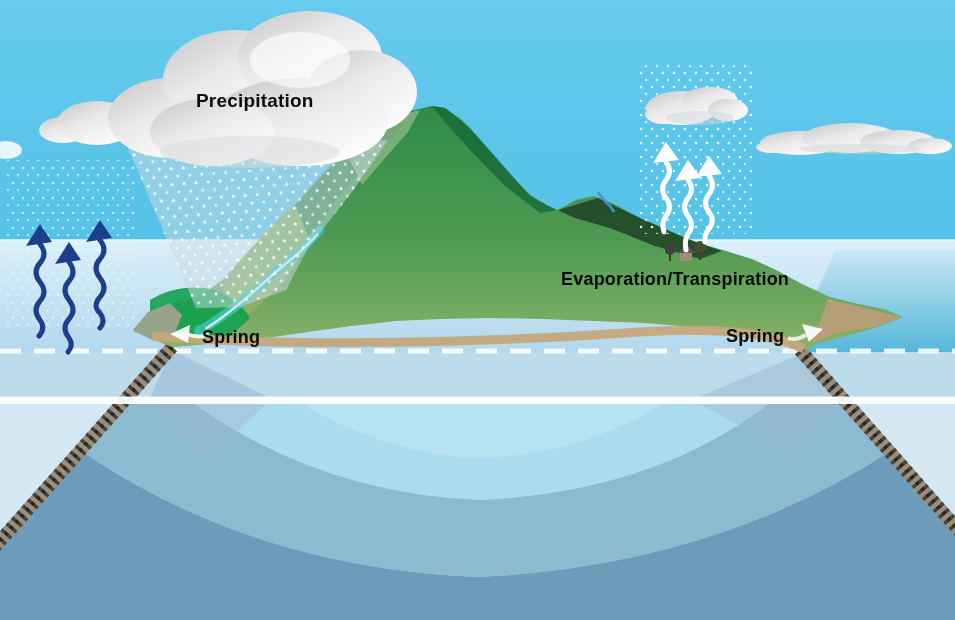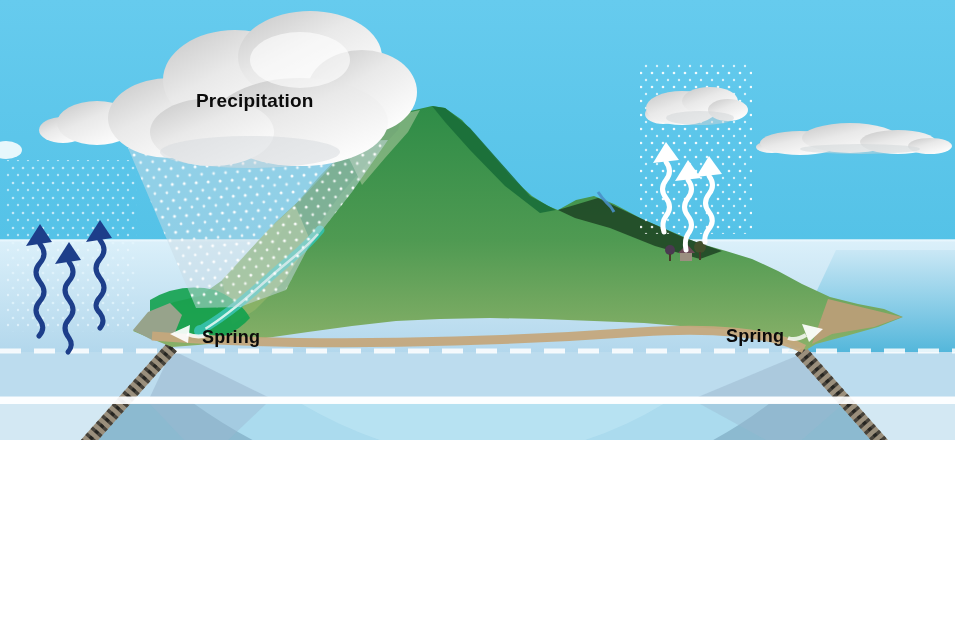--- a/index.html
+++ b/index.html
@@ -1,17 +1,17 @@
 <!DOCTYPE html>
 <html><head>
 <meta charset="utf-8">
 <style>
   html,body{margin:0;padding:0;background:#ffffff;}
   #stage{
-    position:relative;width:955px;height:440px;overflow:hidden;
+    position:relative;width:955px;height:620px;overflow:hidden;
     font-family:"Liberation Sans","DejaVu Sans",sans-serif;
   }
   #scene-svg{position:absolute;left:0;top:0;width:955px;height:620px;display:block;}
   .lbl{
     position:absolute;font-weight:bold;color:#0b0b0b;white-space:nowrap;
     letter-spacing:0.2px;user-select:none;
   }
   .lbl-precip{left:196px;top:90px;font-size:19px;}
   .lbl-evaptransp{left:561px;top:269px;font-size:18px;}
   .lbl-evap{left:7px;top:360px;font-size:19px;}
@@ -208,15 +208,16 @@
 
   <g>
     <polygon points="170,334 190,325 188,343" fill="#ffffff" opacity="0.92"></polygon>
     <path d="M 187,334 q 12,5 22,0" stroke="#ffffff" stroke-width="4" fill="none" opacity="0.85"></path>
     <polygon points="823,329 802,324 809,342" fill="#ffffff" opacity="0.92"></polygon>
     <path d="M 806,335 q -10,6 -18,3" stroke="#ffffff" stroke-width="4" fill="none" opacity="0.8"></path>
   </g>
 </svg>
 
   <div class="lbl lbl-precip">Precipitation</div>
+  <div class="lbl lbl-evaptransp">Evaporation/Transpiration</div>
   <div class="lbl lbl-spring-l">Spring</div>
   <div class="lbl lbl-spring-r">Spring</div>
 </div>
 
 </body></html>

